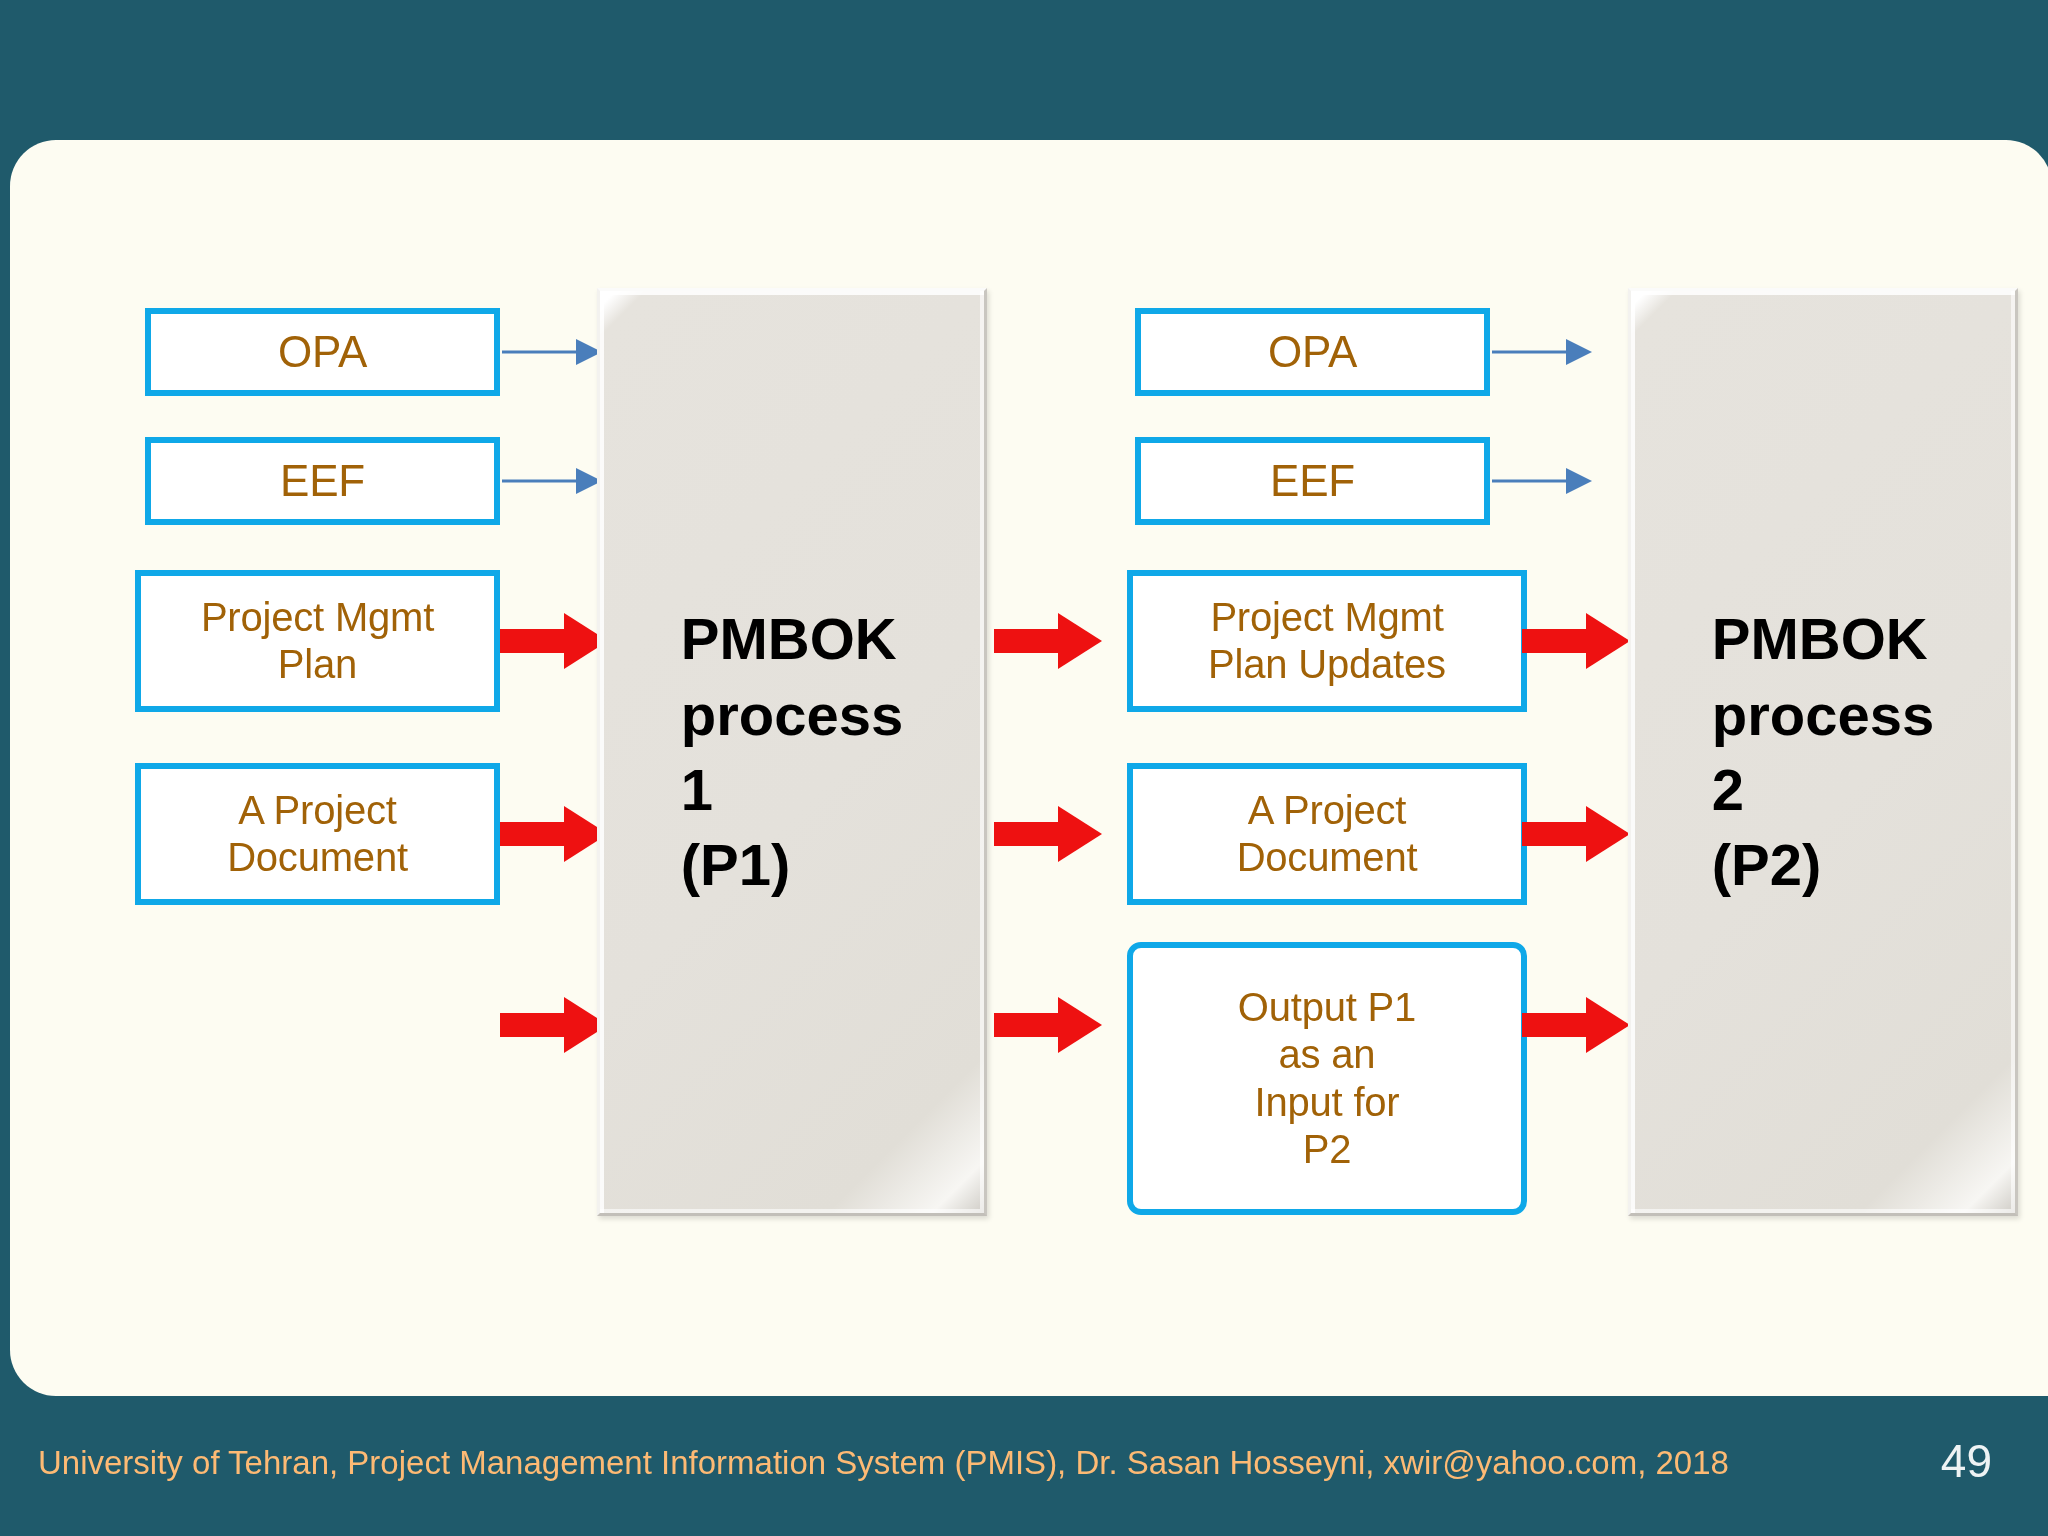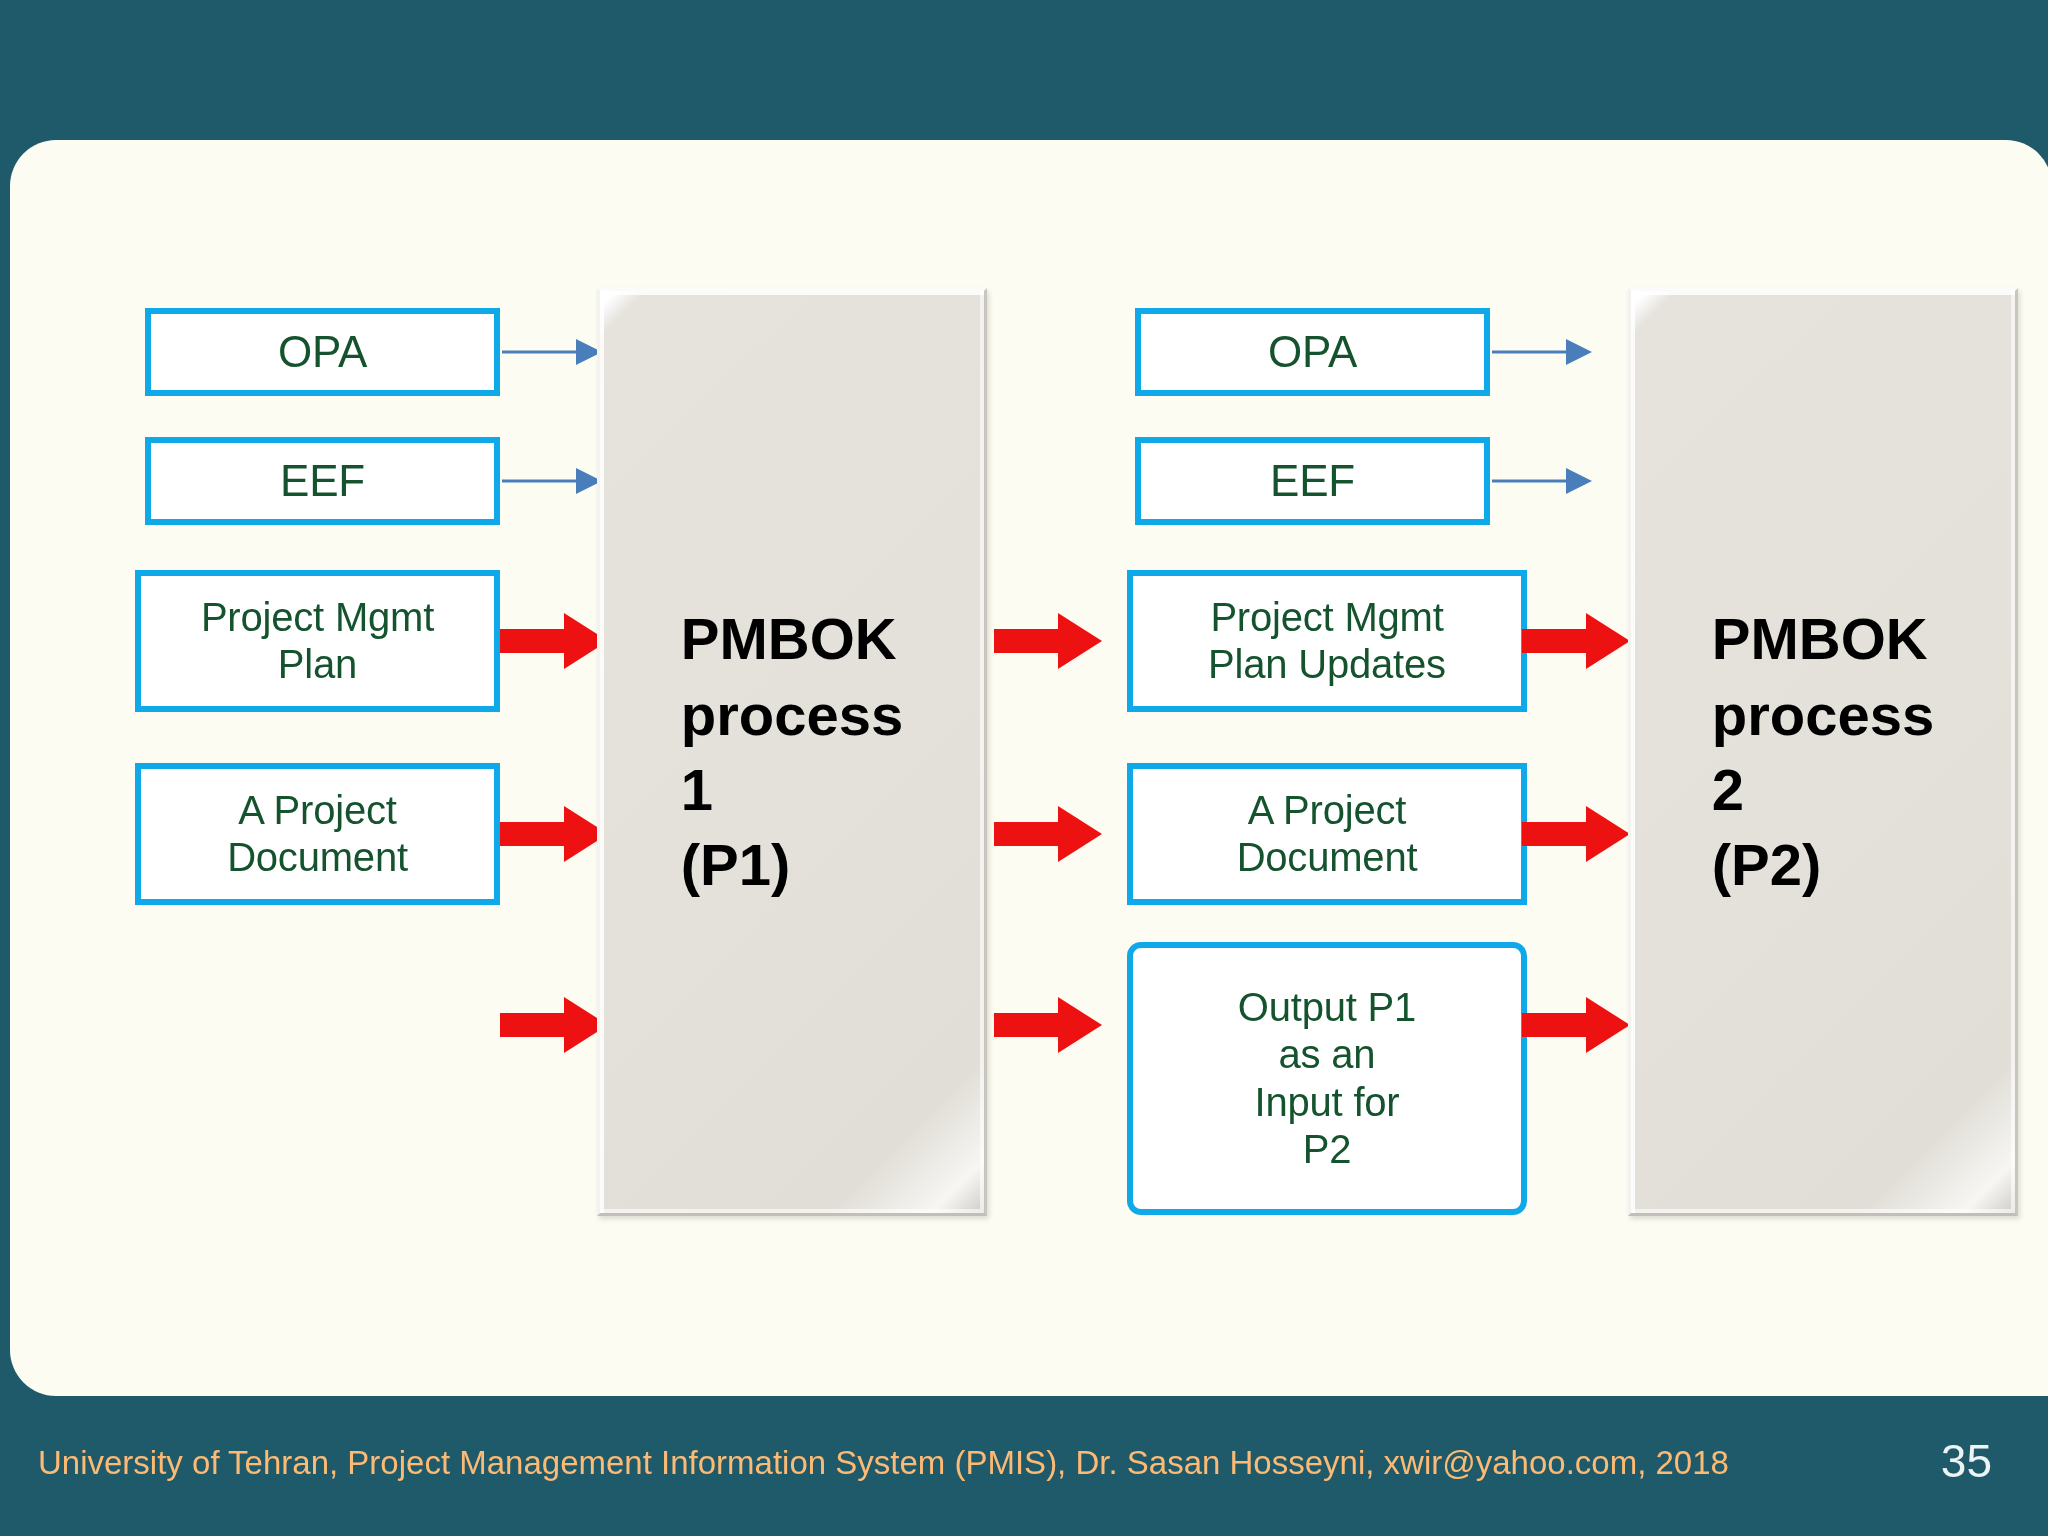--- a/index.html
+++ b/index.html
@@ -22,21 +22,21 @@
   
   .io-box{
     position:absolute;
     background:#ffffff;
     border:6px solid #0fa8e8;
     box-sizing:border-box;
     display:flex;
     align-items:center;
     justify-content:center;
     text-align:center;
-    color:#14532d;
+    color:#a16207;
     font-size:40px;
     line-height:1.18;
     letter-spacing:-0.2px;
     white-space:pre-line;
   }
   .io-box.small{font-size:44px;}
 
   
   .proc-box{
     position:absolute;
@@ -207,14 +207,14 @@
 
   <div class="proc-box" style="left:1618px;top:148px;width:390px;height:928px;">PMBOK
 process
 2
 (P2)</div>
 
 </div>
 
 <div id="footer">
   <div id="footer-text">University of Tehran, Project Management Information System (PMIS), Dr. Sasan Hosseyni, xwir@yahoo.com, 2018</div>
-  <div id="page-number">35</div>
+  <div id="page-number">49</div>
 </div>
 
 </body></html>

